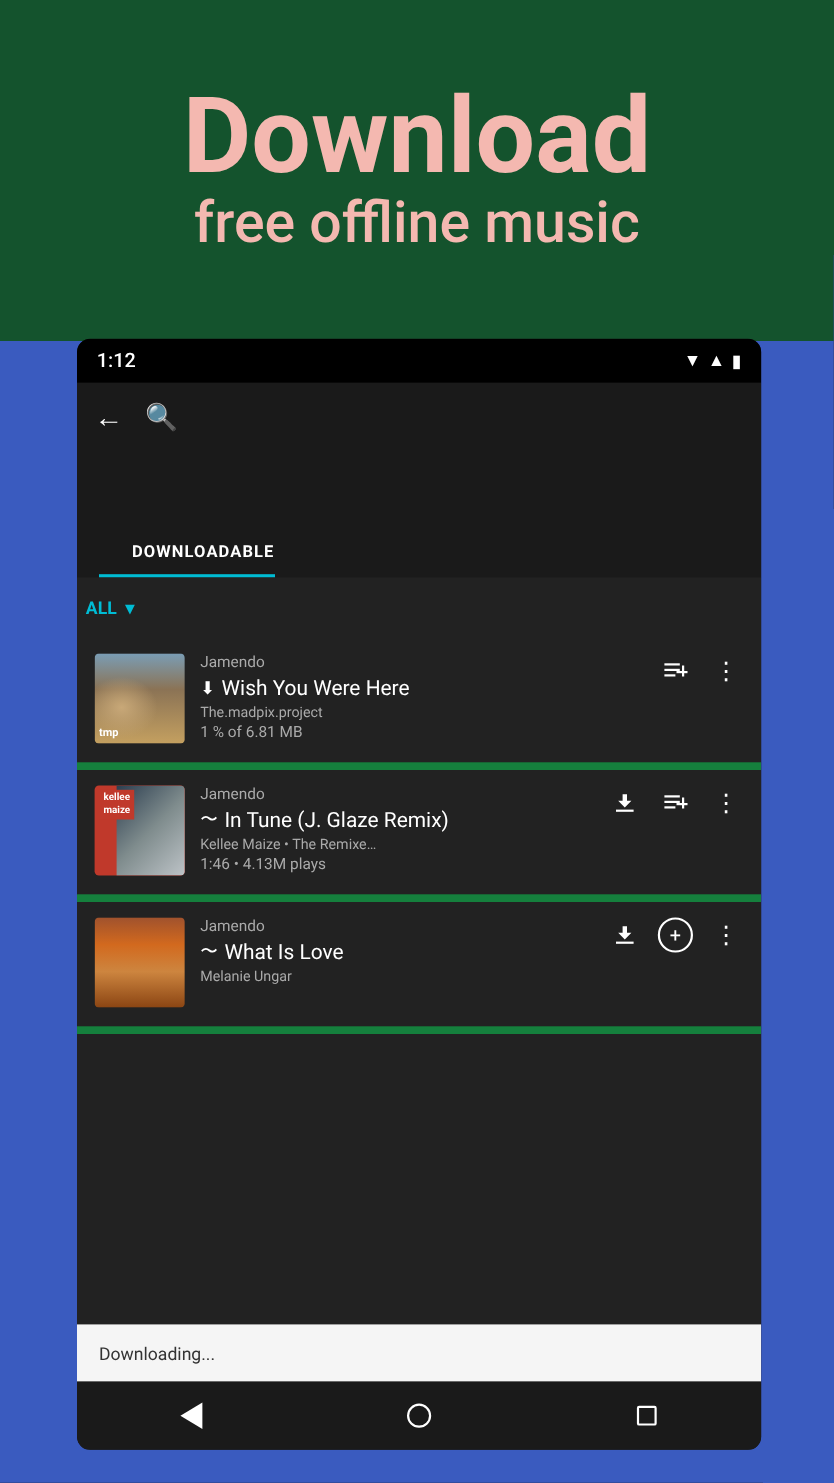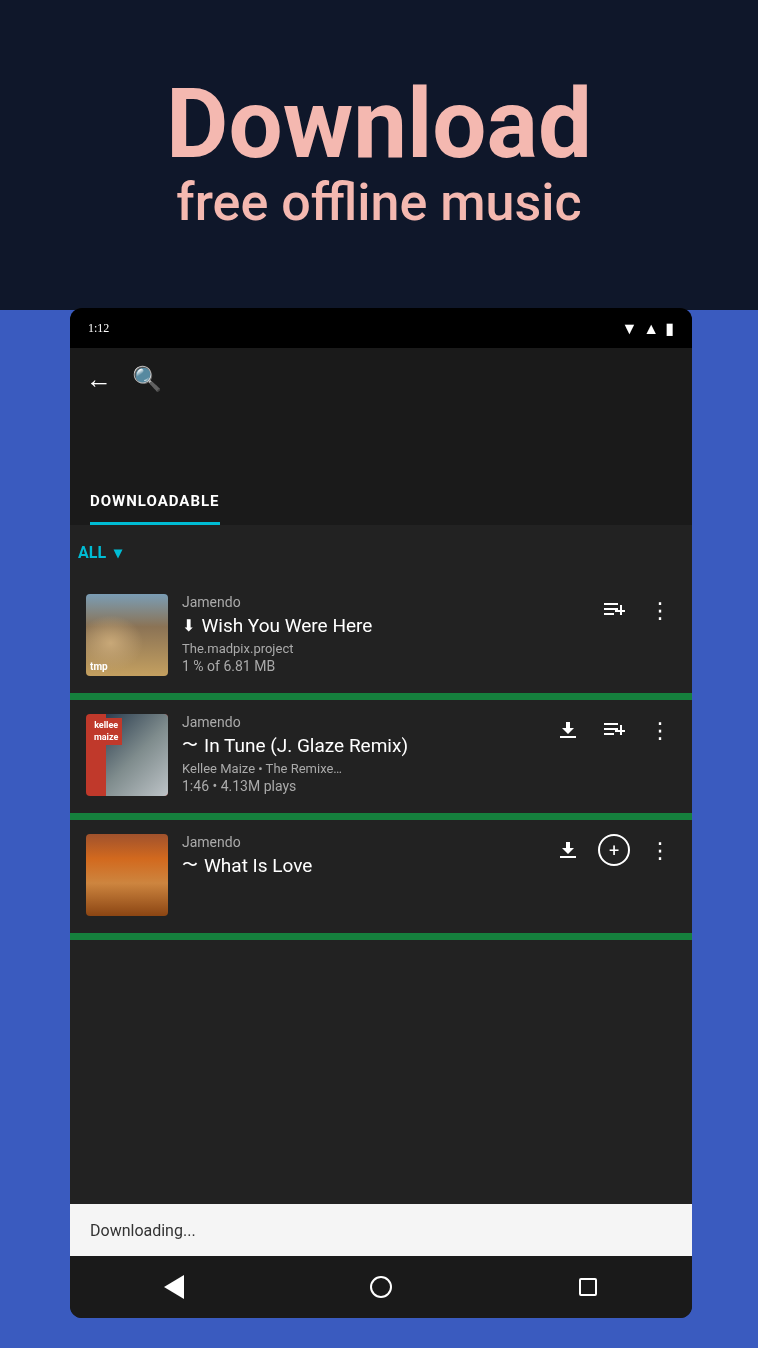--- a/index.html
+++ b/index.html
@@ -9,21 +9,21 @@
       background: #3a5bbf;
       font-family: 'Roboto', Arial, sans-serif;
       overflow: hidden;
       position: relative;
     }
 
     
     .hero {
       width: 100%;
       height: 310px;
-      background: #0f172a;
+      background: #14532d;
       display: flex;
       flex-direction: column;
       align-items: center;
       justify-content: center;
     }
     .hero-title {
       font-size: 96px;
       font-weight: 700;
       color: #f4b8b0;
       line-height: 1;
@@ -54,23 +54,22 @@
       background: #000;
       height: 40px;
       display: flex;
       align-items: center;
       justify-content: space-between;
       padding: 0 18px;
       flex-shrink: 0;
     }
     .status-time {
       color: #fff;
-      font-size: 12px;
+      font-size: 18px;
       font-weight: 500;
-      font-family: Liberation Serif, serif;
     }
     .status-icons {
       display: flex;
       align-items: center;
       gap: 6px;
     }
     .wifi-icon, .signal-icon, .battery-icon {
       color: #fff;
       font-size: 16px;
     }
@@ -124,20 +123,21 @@
       margin-right: 30px;
     }
     .tab-item.active {
       border-bottom: 3px solid #00bcd4;
     }
     .tab-label {
       color: #fff;
       font-size: 15px;
       font-weight: 700;
       letter-spacing: 1px;
+      margin-left: 30px;
     }
 
     
     .filter-bar {
       background: #222;
       height: 55px;
       display: flex;
       align-items: center;
       padding: 0 8px;
       flex-shrink: 0;
@@ -466,20 +466,21 @@
     <div class="track-item">
       <div class="track-thumb thumb-3">
         <div class="thumb-3-content"></div>
       </div>
       <div class="track-info">
         <div class="track-source">Jamendo</div>
         <div class="track-title-row">
           <span class="track-icon">〜</span>
           <span class="track-title">What Is Love</span>
         </div>
+        <div class="track-artist">Melanie Ungar</div>
       </div>
       <div class="track-actions">
         <div class="action-btn">
           <svg width="24" height="24" viewBox="0 0 24 24" fill="white">
             <path d="M12 16l-6-6h4V4h4v6h4l-6 6z"></path>
             <rect x="4" y="18" width="16" height="2" fill="white"></rect>
           </svg>
         </div>
         <div class="action-btn circle-btn">+</div>
         <div class="action-btn">⋮</div>

